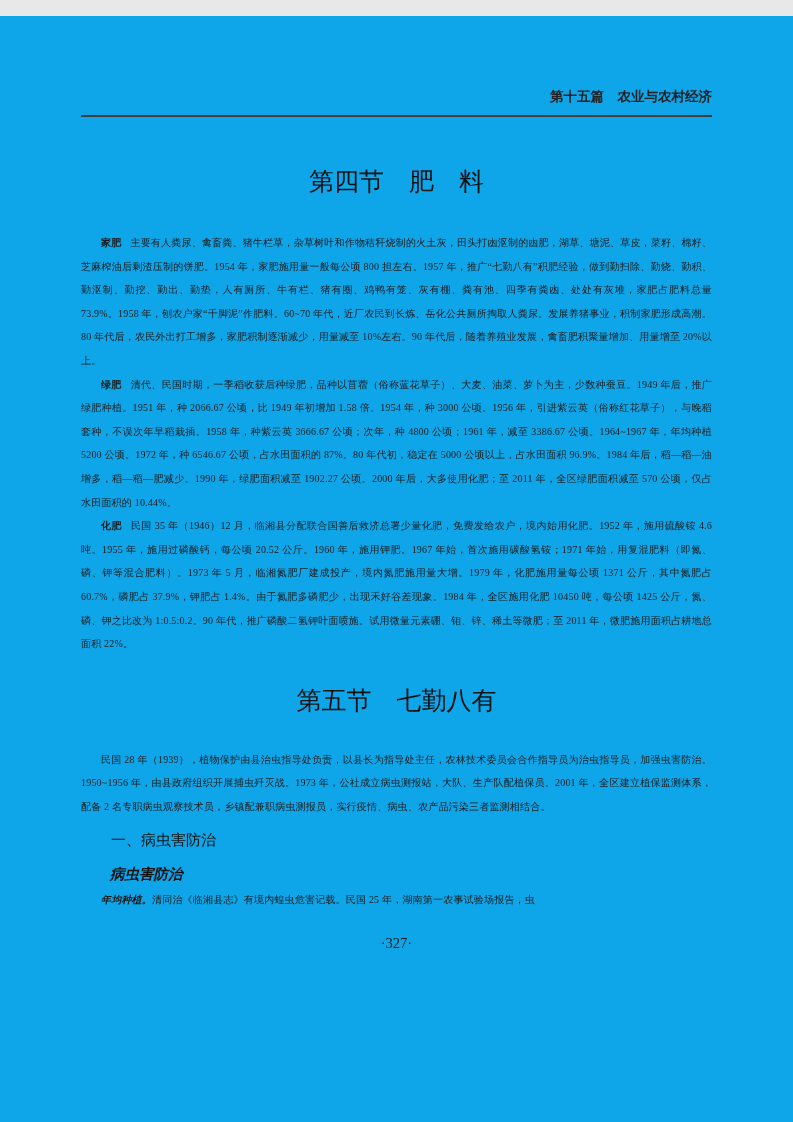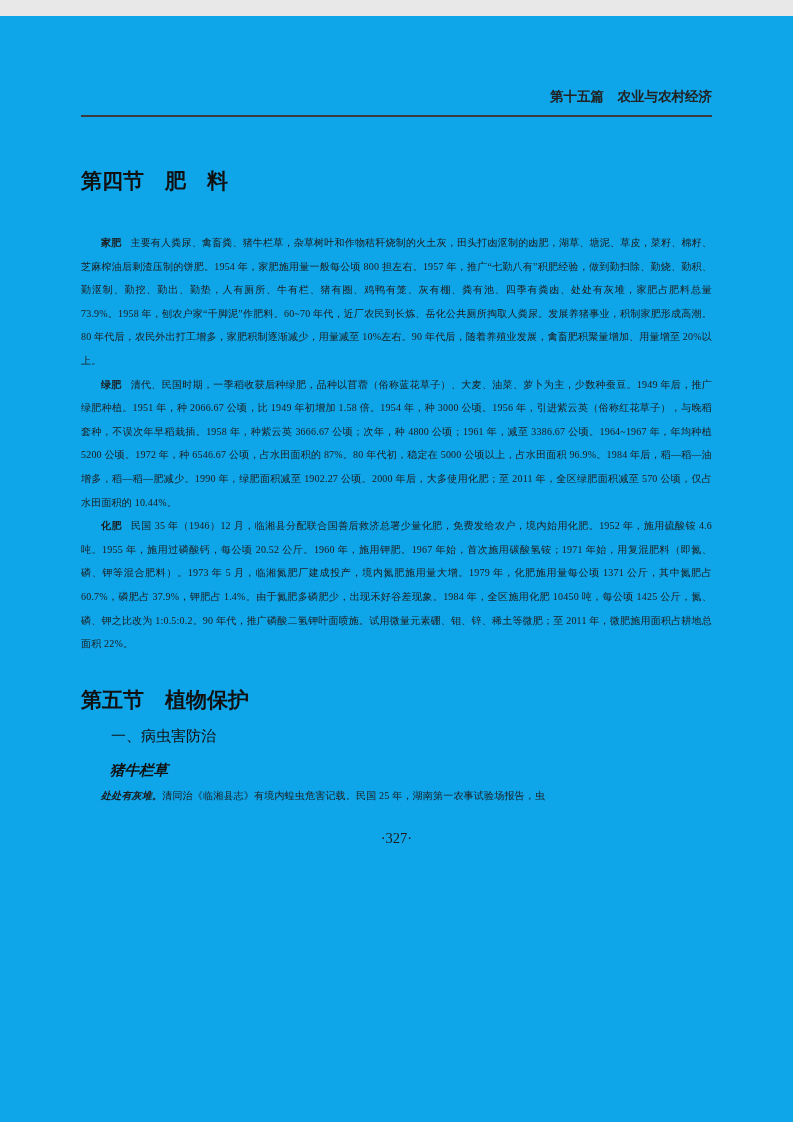--- a/index.html
+++ b/index.html
@@ -27,23 +27,24 @@
     line-height: 16px;
     color: #222;
   }
   .header-rule {
     border-bottom: 2px solid #3c3c3c;
     margin-top: 10px;
     height: 0;
   }
   h1.section-title {
     margin: 50px 0 0 0;
+    text-align: center;
     font-family: "Liberation Sans", "DejaVu Sans", sans-serif;
-    font-weight: bold;
-    font-size: 21px;
+    font-weight: normal;
+    font-size: 25px;
     line-height: 28px;
     color: #111;
   }
   h1.section-title.second { margin-top: 30px; }
   p.body-para {
     margin: 0;
     font-size: 10px;
     line-height: 23.6px;
     text-align: justify;
     text-indent: 2em;
@@ -98,25 +99,26 @@
     <div class="header-rule"></div>
 
     <h1 class="section-title">第四节　肥　料</h1>
 
     <p class="body-para first"><span class="lead-term">家肥</span><span>主要有人粪尿、禽畜粪、猪牛栏草，杂草树叶和作物秸秆烧制的火土灰，田头打凼沤制的凼肥，湖草、塘泥、草皮，菜籽、棉籽、芝麻榨油后剩渣压制的饼肥。1954 年，家肥施用量一般每公顷 800 担左右。1957 年，推广“七勤八有”积肥经验，做到勤扫除、勤烧、勤积、勤沤制、勤挖、勤出、勤垫，人有厕所、牛有栏、猪有圈、鸡鸭有笼、灰有棚、粪有池、四季有粪凼、处处有灰堆，家肥占肥料总量 73.9%。1958 年，刨农户家“千脚泥”作肥料。60~70 年代，近厂农民到长炼、岳化公共厕所掏取人粪尿。发展养猪事业，积制家肥形成高潮。80 年代后，农民外出打工增多，家肥积制逐渐减少，用量减至 10%左右。90 年代后，随着养殖业发展，禽畜肥积聚量增加、用量增至 20%以上。</span></p>
 
     <p class="body-para"><span class="lead-term">绿肥</span><span>清代、民国时期，一季稻收获后种绿肥，品种以苜蓿（俗称蓝花草子）、大麦、油菜、萝卜为主，少数种蚕豆。1949 年后，推广绿肥种植。1951 年，种 2066.67 公顷，比 1949 年初增加 1.58 倍。1954 年，种 3000 公顷。1956 年，引进紫云英（俗称红花草子），与晚稻套种，不误次年早稻栽插。1958 年，种紫云英 3666.67 公顷；次年，种 4800 公顷；1961 年，减至 3386.67 公顷。1964~1967 年，年均种植 5200 公顷。1972 年，种 6546.67 公顷，占水田面积的 87%。80 年代初，稳定在 5000 公顷以上，占水田面积 96.9%。1984 年后，稻—稻—油增多，稻—稻—肥减少。1990 年，绿肥面积减至 1902.27 公顷。2000 年后，大多使用化肥；至 2011 年，全区绿肥面积减至 570 公顷，仅占水田面积的 10.44%。</span></p>
 
     <p class="body-para"><span class="lead-term">化肥</span><span>民国 35 年（1946）12 月，临湘县分配联合国善后救济总署少量化肥，免费发给农户，境内始用化肥。1952 年，施用硫酸铵 4.6 吨。1955 年，施用过磷酸钙，每公顷 20.52 公斤。1960 年，施用钾肥。1967 年始，首次施用碳酸氢铵；1971 年始，用复混肥料（即氮、磷、钾等混合肥料）。1973 年 5 月，临湘氮肥厂建成投产，境内氮肥施用量大增。1979 年，化肥施用量每公顷 1371 公斤，其中氮肥占 60.7%，磷肥占 37.9%，钾肥占 1.4%。由于氮肥多磷肥少，出现禾好谷差现象。1984 年，全区施用化肥 10450 吨，每公顷 1425 公斤，氮、磷、钾之比改为 1:0.5:0.2。90 年代，推广磷酸二氢钾叶面喷施。试用微量元素硼、钼、锌、稀土等微肥；至 2011 年，微肥施用面积占耕地总面积 22%。</span></p>
 
-    <h1 class="section-title second">第五节　植物保护</h1>
+    <h1 class="section-title second">第五节　七勤八有</h1>
 
+    <p class="body-para intro">民国 28 年（1939），植物保护由县治虫指导处负责，以县长为指导处主任，农林技术委员会合作指导员为治虫指导员，加强虫害防治。1950~1956 年，由县政府组织开展捕虫歼灭战。1973 年，公社成立病虫测报站，大队、生产队配植保员。2001 年，全区建立植保监测体系，配备 2 名专职病虫观察技术员，乡镇配兼职病虫测报员，实行疫情、病虫、农产品污染三者监测相结合。</p>
 
     <h2 class="sub-heading">一、病虫害防治</h2>
 
-    <h3 class="kai-heading">猪牛栏草</h3>
+    <h3 class="kai-heading">病虫害防治</h3>
 
-    <p class="body-para last-line"><span class="kai-term">处处有灰堆。</span><span>清同治《临湘县志》有境内蝗虫危害记载。民国 25 年，湖南第一农事试验场报告，虫</span></p>
+    <p class="body-para last-line"><span class="kai-term">年均种植。</span><span>清同治《临湘县志》有境内蝗虫危害记载。民国 25 年，湖南第一农事试验场报告，虫</span></p>
 
     <div class="page-number">·327·</div>
 
   </div>
 </div>
 
 </body></html>

